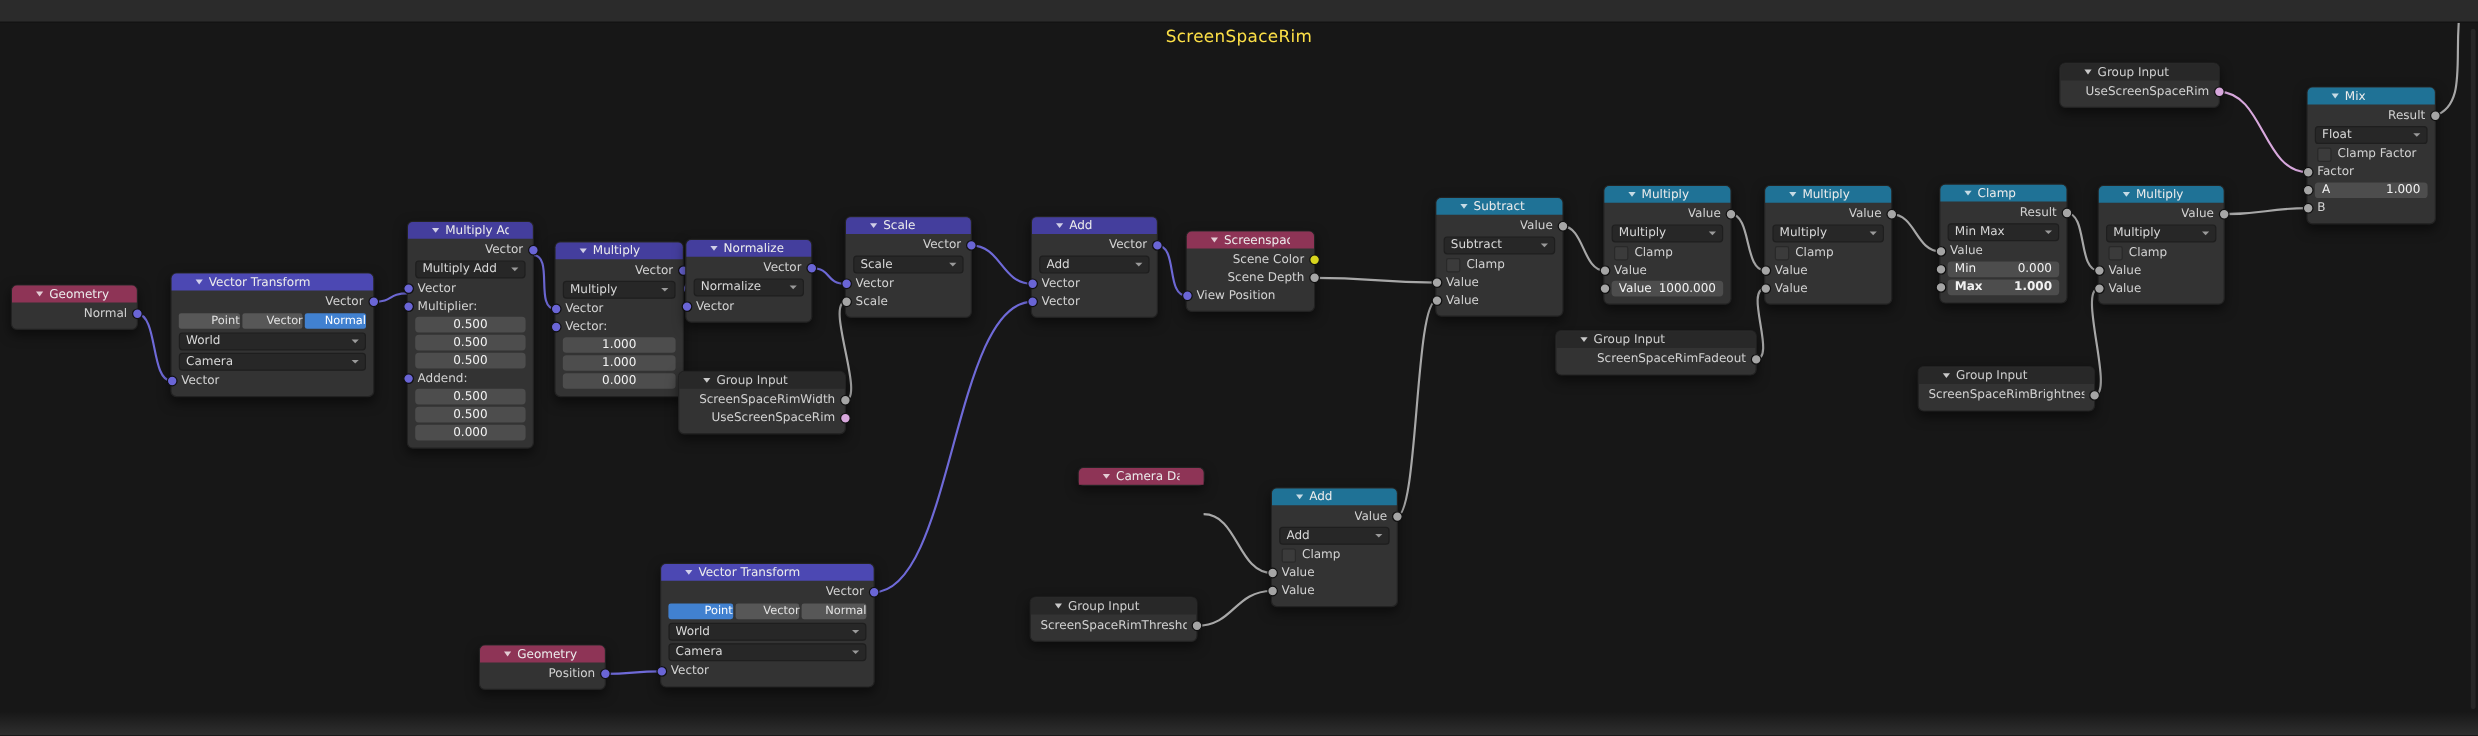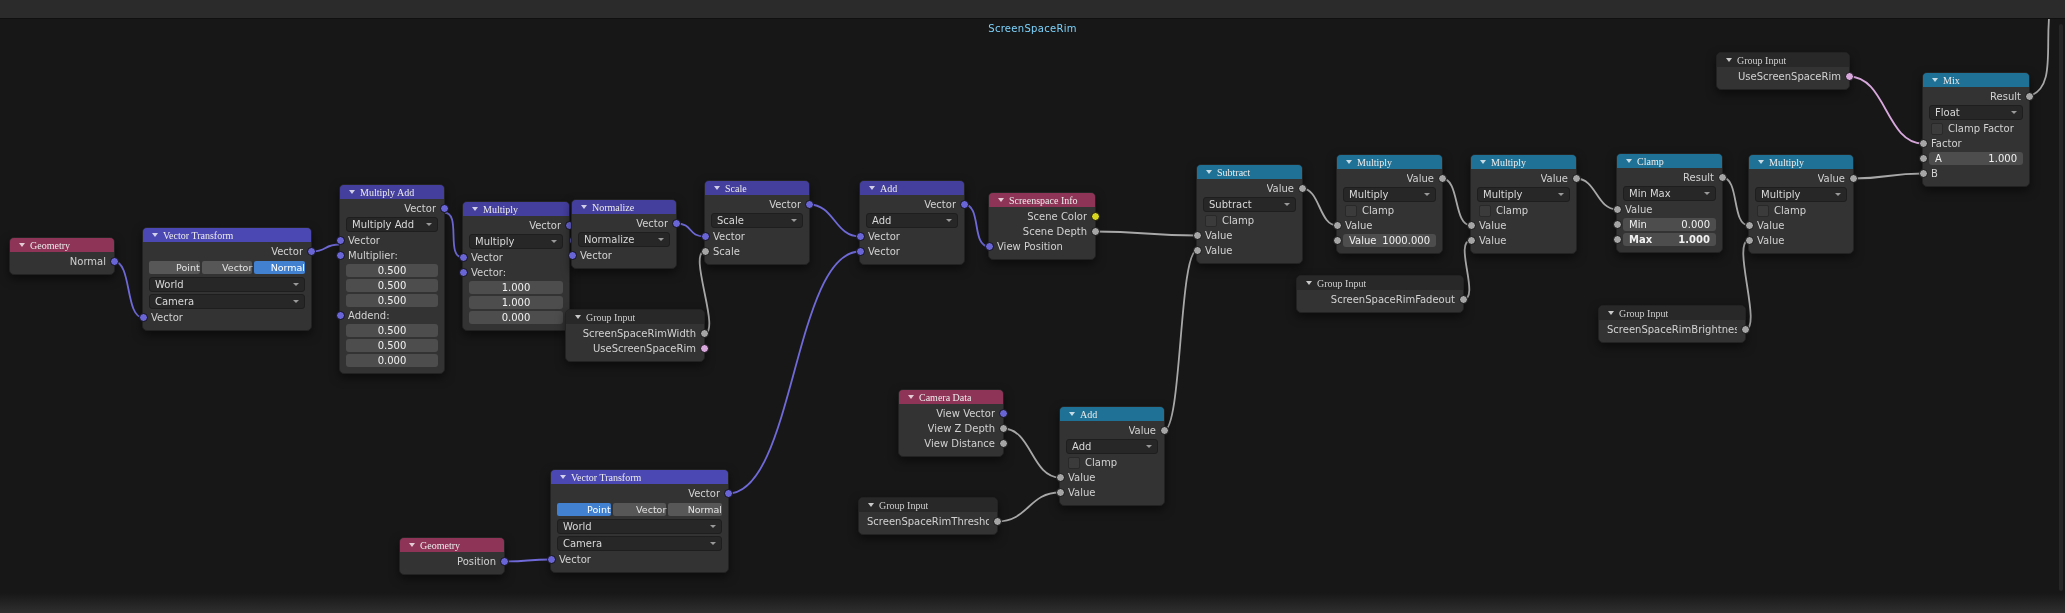--- a/index.html
+++ b/index.html
@@ -1,23 +1,23 @@
 <!DOCTYPE html>
 <html><head>
 <meta charset="utf-8">
 <style>
   html,body{margin:0;padding:0;background:#171717;font-family:"DejaVu Sans",sans-serif;}
   #canvas{position:relative;width:2065px;height:613px;overflow:hidden;background:#171717;}
   #topbar{position:absolute;top:0;left:0;right:0;height:18px;background:#2b2b2b;border-bottom:1px solid #101010;z-index:4;}
-  #graph-title{position:absolute;top:23px;left:0;right:0;text-align:center;color:#7dd3fc;font-size:10px;letter-spacing:.3px;z-index:0;}
+  #graph-title{position:absolute;top:23px;left:0;right:0;text-align:center;color:#fde047;font-size:14px;letter-spacing:.3px;z-index:0;}
   #links{position:absolute;left:0;top:0;width:2065px;height:613px;z-index:1;}
   #scrollbar{position:absolute;right:2px;top:24px;bottom:22px;width:4px;background:#262626;border-radius:2px;z-index:4;}
   #bottomfade{position:absolute;left:0;right:0;bottom:0;height:20px;background:linear-gradient(to bottom,rgba(47,47,47,0),#2f2f2f);z-index:4;}
   .node{position:absolute;z-index:2;background:#333333;border-radius:5px;border:1px solid #222222;box-shadow:0 4px 10px rgba(0,0,0,.5);font-size:10px;color:#d2d2d2;}
-  .node-header{height:14px;display:flex;align-items:center;gap:5px;padding:0 9px;border-radius:4px 4px 0 0;color:#ececec;white-space:nowrap;font-family:Liberation Serif, serif;}
+  .node-header{height:14px;display:flex;align-items:center;gap:5px;padding:0 20px;border-radius:4px 4px 0 0;color:#ececec;white-space:nowrap;}
   .chev{width:0;height:0;border-left:3.5px solid transparent;border-right:3.5px solid transparent;border-top:4px solid rgba(255,255,255,.75);flex:0 0 auto;}
   .rows{padding:2px 0 5px;}
   .row{position:relative;height:15px;display:flex;align-items:center;padding:0 8px;white-space:nowrap;}
   .row.out{justify-content:flex-end;}
   .row.ctrl{height:17px;padding:0 6px;}
   .socket{position:absolute;top:50%;width:7px;height:7px;margin-top:-4.5px;border-radius:50%;border:1px solid #101010;z-index:3;}
   .socket.in{left:-4.5px;}
   .socket.out{right:-4.5px;}
   .dd{flex:1;height:13px;background:#272727;border:1px solid #1e1e1e;border-radius:3px;display:flex;align-items:center;justify-content:space-between;padding:0 5px;color:#d8d8d8;}
   .ddchev{width:0;height:0;border-left:3px solid transparent;border-right:3px solid transparent;border-top:3.5px solid #9a9a9a;flex:0 0 auto;}
@@ -531,34 +531,20 @@
             <span class="lbl">B</span>
             <span class="socket in" style="background: rgb(165, 165, 165);"></span>
           </div>
         </div>
       </div>
       <div class="node" style="left: 898px; top: 389px; width: 104px;">
         <div class="node-header" style="background: rgb(142, 52, 86);">
           <span class="chev"></span>
           <span class="lbl">Camera Data</span>
         </div>
-        <div class="rows">
-          <div class="row out">
-            <span class="lbl">View Vector</span>
-            <span class="socket out" style="background: rgb(106, 101, 214);"></span>
-          </div>
-          <div class="row out">
-            <span class="lbl">View Z Depth</span>
-            <span class="socket out" style="background: rgb(165, 165, 165);"></span>
-          </div>
-          <div class="row out">
-            <span class="lbl">View Distance</span>
-            <span class="socket out" style="background: rgb(165, 165, 165);"></span>
-          </div>
-        </div>
       </div>
       <div class="node" style="left: 1059px; top: 406px; width: 104px;">
         <div class="node-header" style="background: rgb(31, 114, 150);">
           <span class="chev"></span>
           <span class="lbl">Add</span>
         </div>
         <div class="rows">
           <div class="row out">
             <span class="lbl">Value</span>
             <span class="socket out" style="background: rgb(165, 165, 165);"></span>

